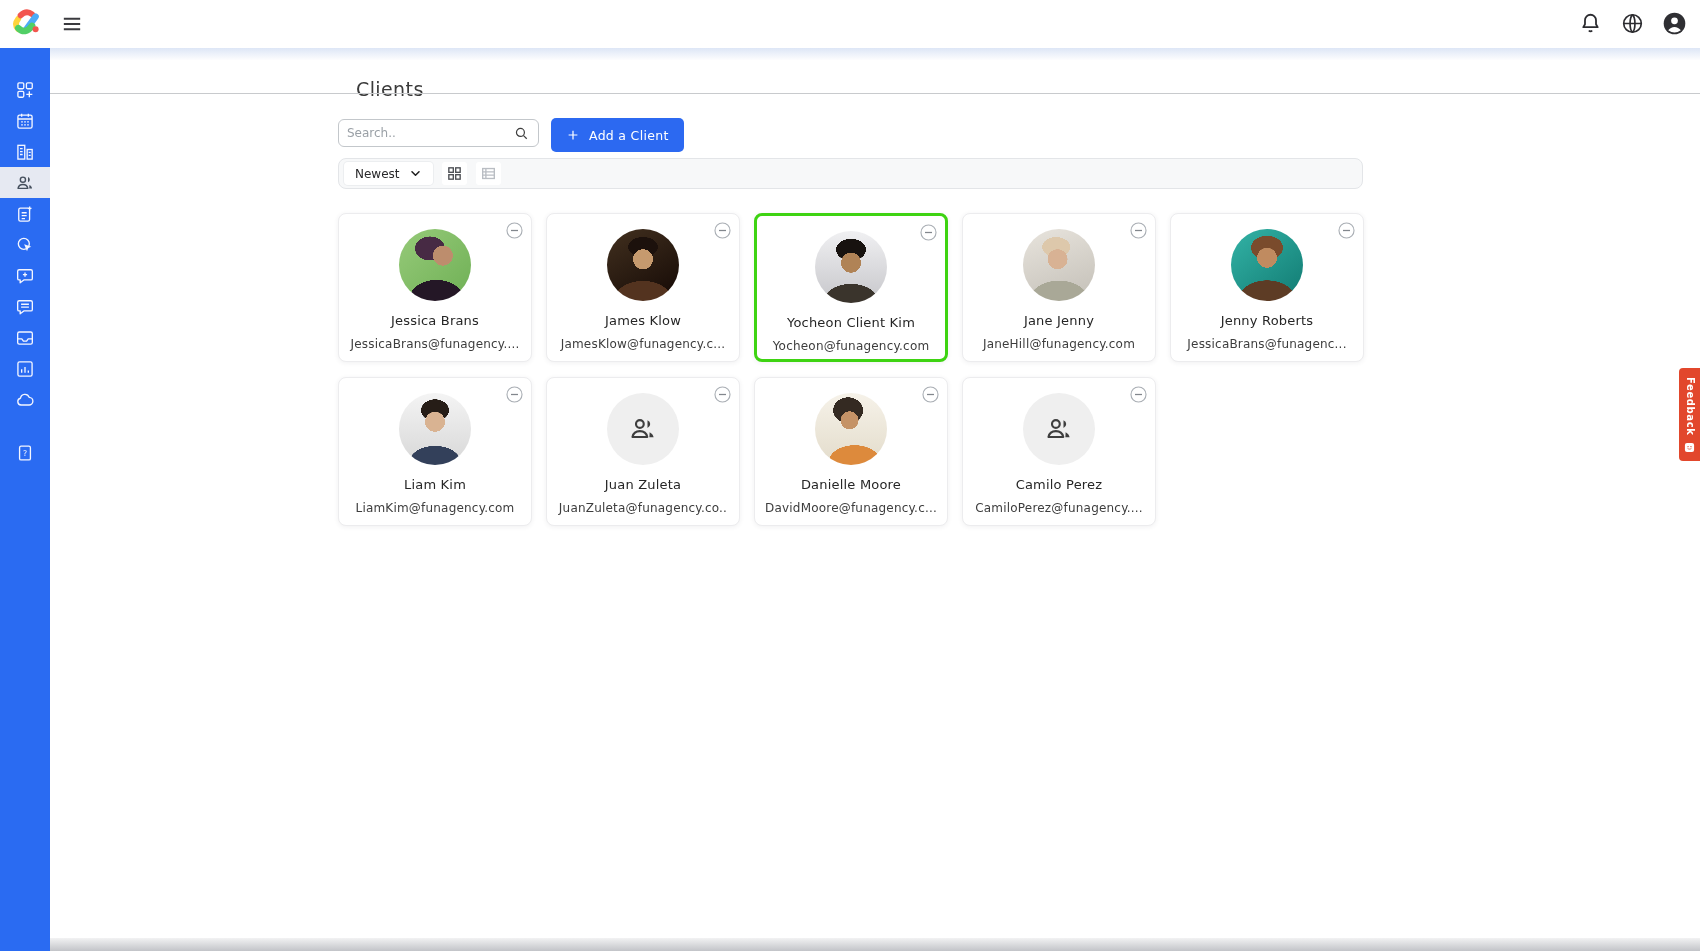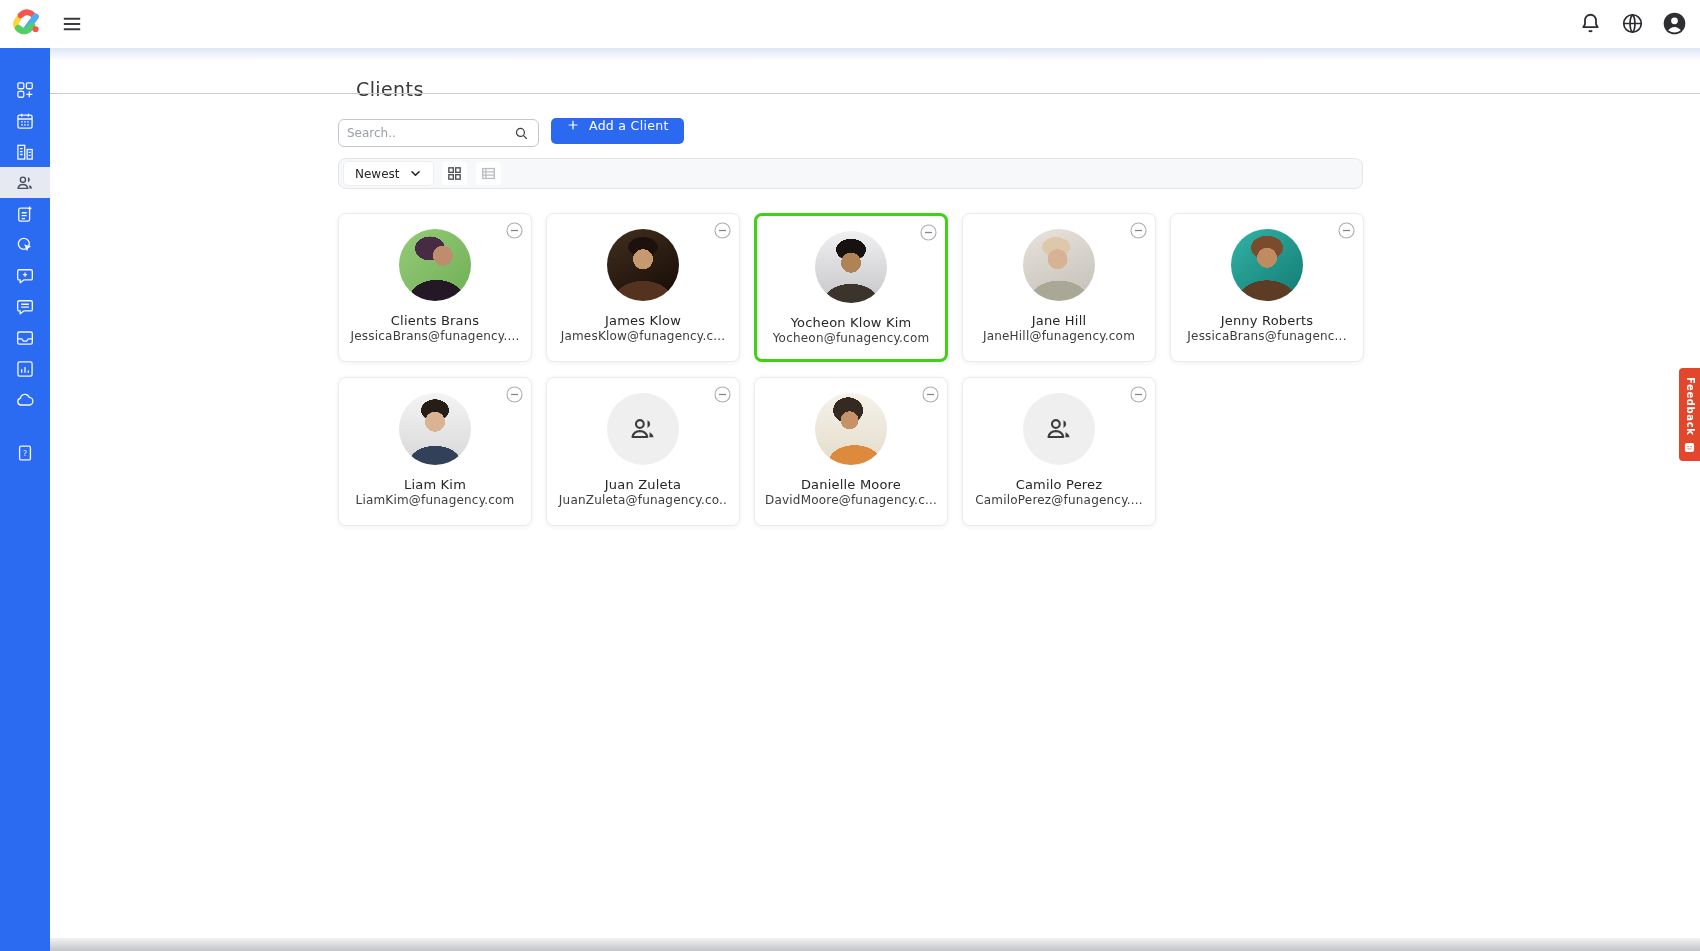--- a/index.html
+++ b/index.html
@@ -33,23 +33,23 @@
   .divider{position:absolute;left:50px;top:93px;width:1650px;border-top:1px solid #c8cacd;}
 
   
   .search-box{position:absolute;left:338px;top:119px;width:201px;height:28px;border:1px solid #c3c7cb;
               border-radius:6px;background:#fff;display:flex;align-items:center;box-sizing:border-box;}
   .search-box input{flex:1;min-width:0;border:none;outline:none;background:transparent;
                     padding:0 8px;font-size:12px;color:#333;font-family:inherit;}
   .search-box input::placeholder{color:#9aa0a6;}
   .search-icon{width:17px;height:17px;margin-right:8px;color:#3d3d3d;flex:none;}
 
-  .add-btn{position:absolute;left:551px;top:118px;height:26px;padding:0 15px;background:#2c69f1;
+  .add-btn{position:absolute;left:551px;top:118px;height:34px;padding:0 15px;background:#2c69f1;
            border:none;border-radius:5px;color:#fff;font-size:12.5px;font-weight:500;letter-spacing:.3px;
-           display:flex;align-items:flex-start;gap:9px;cursor:pointer;}
+           display:flex;align-items:center;gap:9px;cursor:pointer;}
   .add-btn svg{width:14px;height:14px;}
 
   
   .toolbar{position:absolute;left:338px;top:158px;width:1025px;height:31px;background:#f7f8f9;
            border:1px solid #e3e5e8;border-radius:8px;box-sizing:border-box;
            display:flex;align-items:center;padding:12px 5px;gap:9px;}
   .sort-dd{height:23px;background:#fff;border:none;border-radius:4px;padding:0 11px;
            display:flex;align-items:center;gap:9px;font-size:12px;font-weight:500;color:#28282a;
            cursor:pointer;box-shadow:0 0 0 1px #eceef0;}
   .sort-dd svg{width:13px;height:13px;color:#1f1f1f;}
@@ -62,21 +62,21 @@
   .cards{position:absolute;left:338px;top:213px;width:1030px;display:grid;
          grid-template-columns:repeat(5,194px);gap:15px 14px;}
   .card{position:relative;height:149px;background:#fff;border:1px solid #ececee;border-radius:8px;
         box-shadow:0 1px 5px rgba(40,40,60,.07);box-sizing:border-box;text-align:center;cursor:pointer;}
   .card.selected{border:3px solid #3ed312;}
   .remove-btn{position:absolute;top:7px;right:7px;width:19px;height:19px;background:none;border:none;
               padding:0;cursor:pointer;color:#9aa0a5;}
   .remove-btn svg{width:100%;height:100%;display:block;}
   .avatar{width:72px;height:72px;border-radius:50%;margin:15px auto 0;overflow:hidden;}
   .card .name{margin-top:12px;font-size:13px;font-weight:500;color:#262626;letter-spacing:.2px;}
-  .card .email{margin-top:1px;font-size:12px;color:#3d3d3d;letter-spacing:.2px;}
+  .card .email{margin-top:9px;font-size:12px;color:#3d3d3d;letter-spacing:.2px;}
 
   
   .av-jessica{background:
     radial-gradient(circle 10px at 61% 37%,#bd8d6d 0 99%,transparent 100%),
     radial-gradient(ellipse 15px 12px at 43% 27%,#472a44 0 99%,transparent 100%),
     radial-gradient(ellipse 27px 19px at 52% 97%,#241726 0 99%,transparent 100%),
     linear-gradient(135deg,#96ca79,#6fb055);}
   .av-james{background:
     radial-gradient(circle 10px at 50% 42%,#c69a6e 0 99%,transparent 100%),
     radial-gradient(ellipse 15px 10px at 50% 25%,#1c110c 0 99%,transparent 100%),
@@ -322,21 +322,21 @@
   <div class="cards">
 
     <div class="card">
       <button class="remove-btn">
         <svg viewBox="0 0 24 24">
             <circle cx="12" cy="12" r="9.5" fill="#fff" stroke="#a9aeb4" stroke-width="1.4"></circle>
             <path d="M7.6 12h8.8" stroke="#82878d" stroke-width="1.6"></path>
           </svg>
       </button>
       <div class="avatar av-jessica"></div>
-      <div class="name">Clients Brans</div>
+      <div class="name">Jessica Brans</div>
       <div class="email">JessicaBrans@funagency....</div>
     </div>
 
     <div class="card">
       <button class="remove-btn">
         <svg viewBox="0 0 24 24">
             <circle cx="12" cy="12" r="9.5" fill="#fff" stroke="#a9aeb4" stroke-width="1.4"></circle>
             <path d="M7.6 12h8.8" stroke="#82878d" stroke-width="1.6"></path>
           </svg>
       </button>
@@ -346,33 +346,33 @@
     </div>
 
     <div class="card selected">
       <button class="remove-btn">
         <svg viewBox="0 0 24 24">
             <circle cx="12" cy="12" r="9.5" fill="#fff" stroke="#a9aeb4" stroke-width="1.4"></circle>
             <path d="M7.6 12h8.8" stroke="#82878d" stroke-width="1.6"></path>
           </svg>
       </button>
       <div class="avatar av-yocheon"></div>
-      <div class="name">Yocheon Klow Kim</div>
+      <div class="name">Yocheon Client Kim</div>
       <div class="email">Yocheon@funagency.com</div>
     </div>
 
     <div class="card">
       <button class="remove-btn">
         <svg viewBox="0 0 24 24">
             <circle cx="12" cy="12" r="9.5" fill="#fff" stroke="#a9aeb4" stroke-width="1.4"></circle>
             <path d="M7.6 12h8.8" stroke="#82878d" stroke-width="1.6"></path>
           </svg>
       </button>
       <div class="avatar av-jane"></div>
-      <div class="name">Jane Hill</div>
+      <div class="name">Jane Jenny</div>
       <div class="email">JaneHill@funagency.com</div>
     </div>
 
     <div class="card">
       <button class="remove-btn">
         <svg viewBox="0 0 24 24">
             <circle cx="12" cy="12" r="9.5" fill="#fff" stroke="#a9aeb4" stroke-width="1.4"></circle>
             <path d="M7.6 12h8.8" stroke="#82878d" stroke-width="1.6"></path>
           </svg>
       </button>

